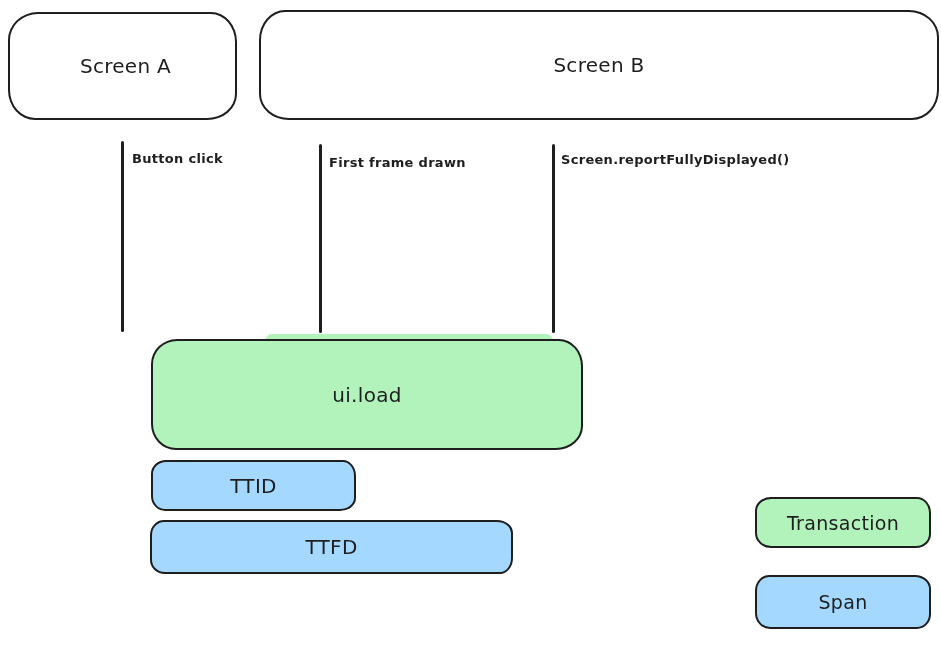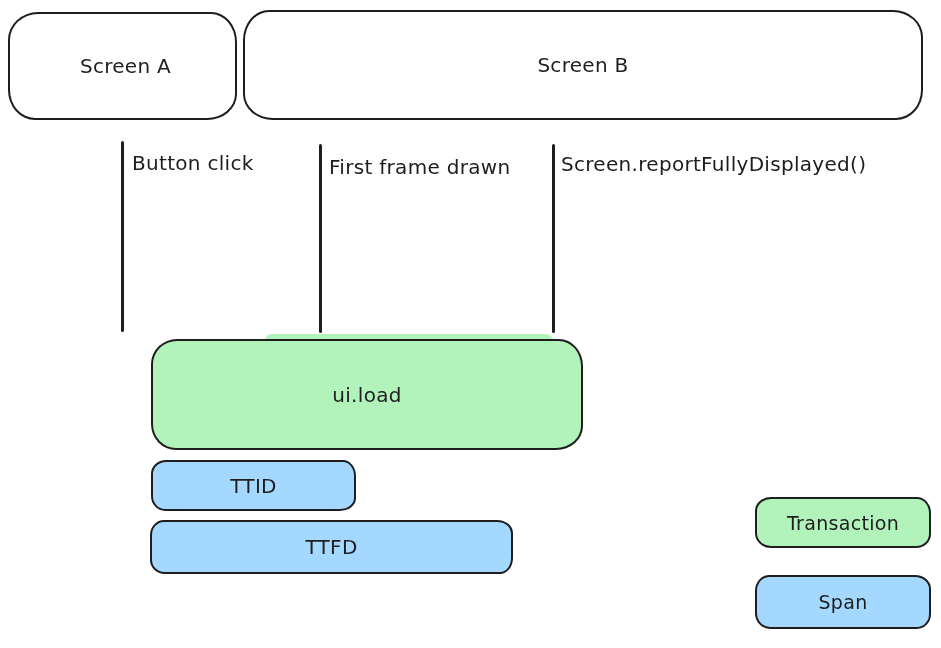--- a/index.html
+++ b/index.html
@@ -35,39 +35,40 @@
     display: flex;
     align-items: center;
     justify-content: center;
   }
   .screen-a {
     left: 8px; top: 12px; width: 229px; height: 108px;
     border-radius: 30px 26px 30px 27px / 28px 30px 26px 30px;
     padding-left: 6px;
   }
   .screen-b {
-    left: 243px; top: 10px; width: 680px; height: 110px;
+    left: 259px; top: 10px; width: 680px; height: 110px;
     border-radius: 26px 30px 27px 30px / 30px 27px 30px 26px;
   }
 
   
   .marker-line {
     position: absolute;
     width: 3px;
     background: var(--stroke, #1e1e1e);
     border-radius: 2px;
   }
   .line-1 { left: 121px; top: 141px; height: 191px; }
   .line-2 { left: 319px; top: 144px; height: 189px; }
   .line-3 { left: 552px; top: 144px; height: 189px; }
 
   .marker-label {
     position: absolute;
-    font-size: 20px;
+    font-size: 13px;
     white-space: nowrap;
+    font-weight: bold;
   }
   .label-1 { left: 132px; top: 151px; }
   .label-2 { left: 329px; top: 155px; }
   .label-3 { left: 561px; top: 152px; }
 
   
   .bar {
     position: absolute;
     border: 2.5px solid var(--stroke, #1e1e1e);
     display: flex;

